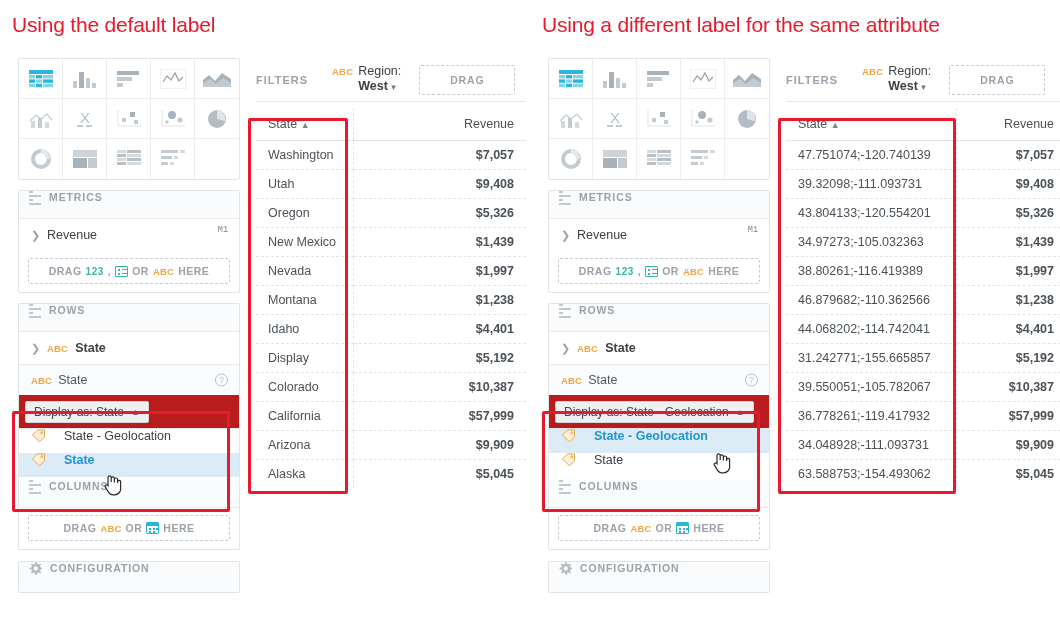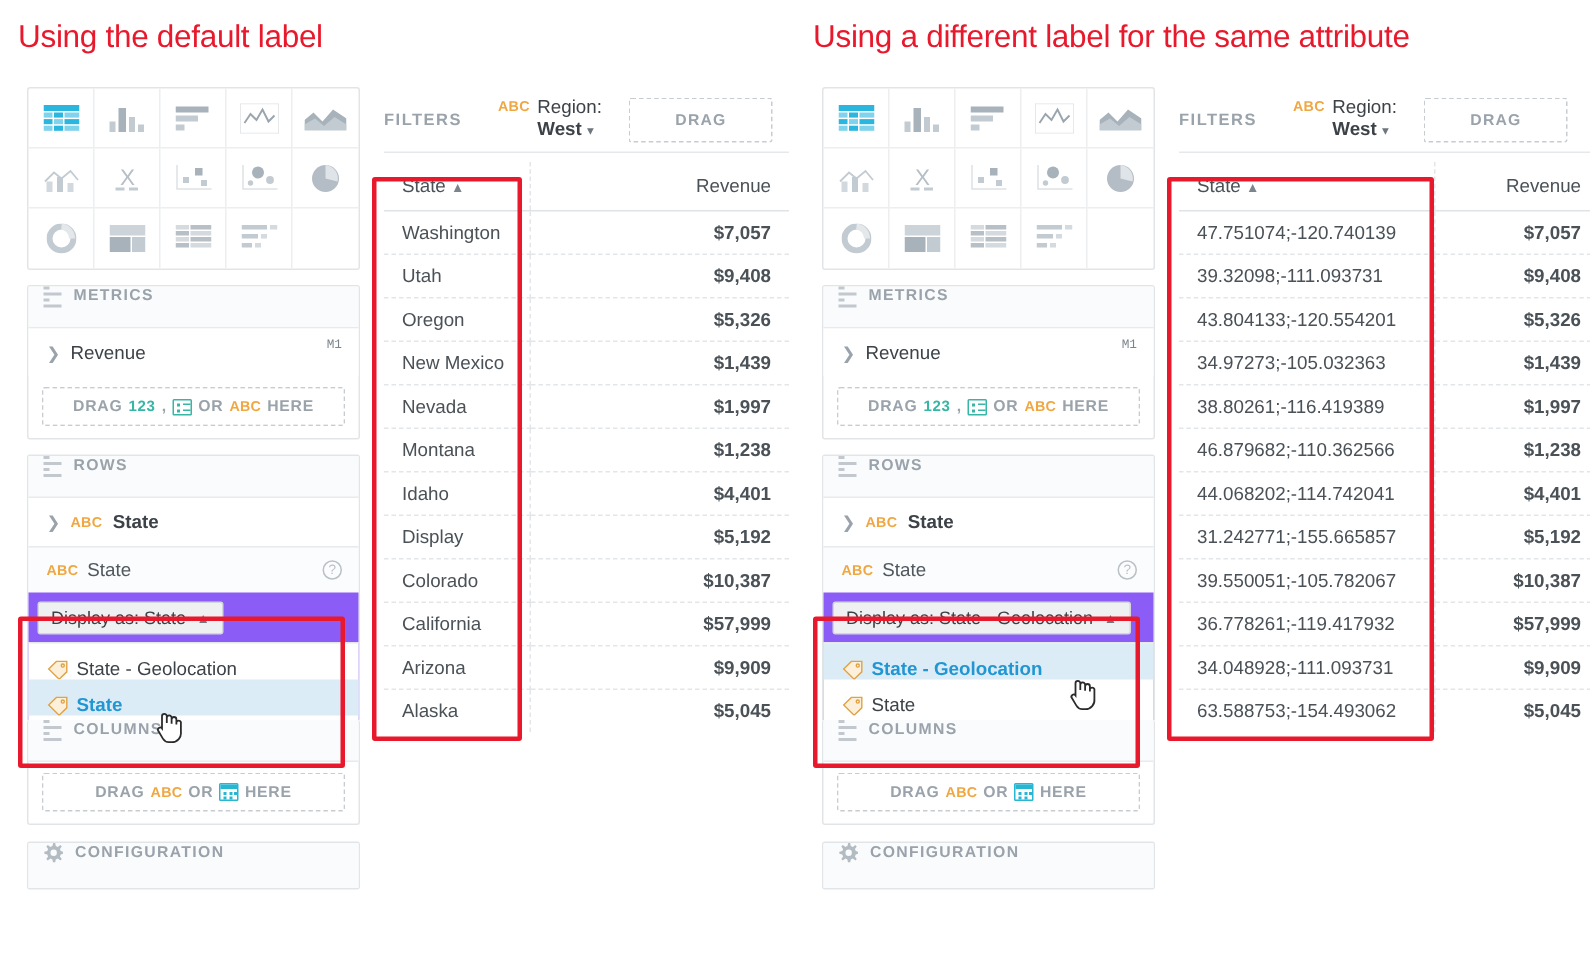--- a/index.html
+++ b/index.html
@@ -127,40 +127,40 @@
     position: relative;
   }
   .helpq {
     position: absolute; right: 11px; top: 50%; transform: translateY(-50%);
     width: 13px; height: 13px; border-radius: 50%;
     border: 1px solid #b9c0c6; color: #b9c0c6;
     font-size: 9px; line-height: 11px; text-align: center;
   }
 
   
-  .dispwrap { position: relative; background: #8b5cf6; }
+  .dispwrap { position: relative; background: #b91c1c; }
   .dispbtn {
     margin: 6px 0 0 6px;
     display: inline-flex; align-items: center; gap: 7px;
     height: 22px; padding: 0 8px;
     background: #eef0f2;
     border: 1px solid #d2d7dc;
     border-radius: 2px;
     font-size: 12px; color: #3c4247;
     white-space: nowrap;
   }
   .caret { font-size: 9px; color: #6f777e; }
   .dispmenu {
     margin-top: 5px;
     background: #fff;
     border-top: 1px solid #e4e7ea;
     padding-bottom: 3px;
   }
   .dispitem {
-    display: flex; align-items: flex-end; gap: 5px;
+    display: flex; align-items: flex-start; gap: 18px;
     height: 24px; padding: 0 12px;
     font-size: 12.5px; color: #3c4247;
     position: relative;
   }
   .dispitem.sel { background: #dcecf7; color: #2196d3; font-weight: bold; }
   .tagicon { width: 15px; height: 13px; flex: none; }
 
   .cursor { position: absolute; width: 19px; height: 24px; pointer-events: none; }
 
   

